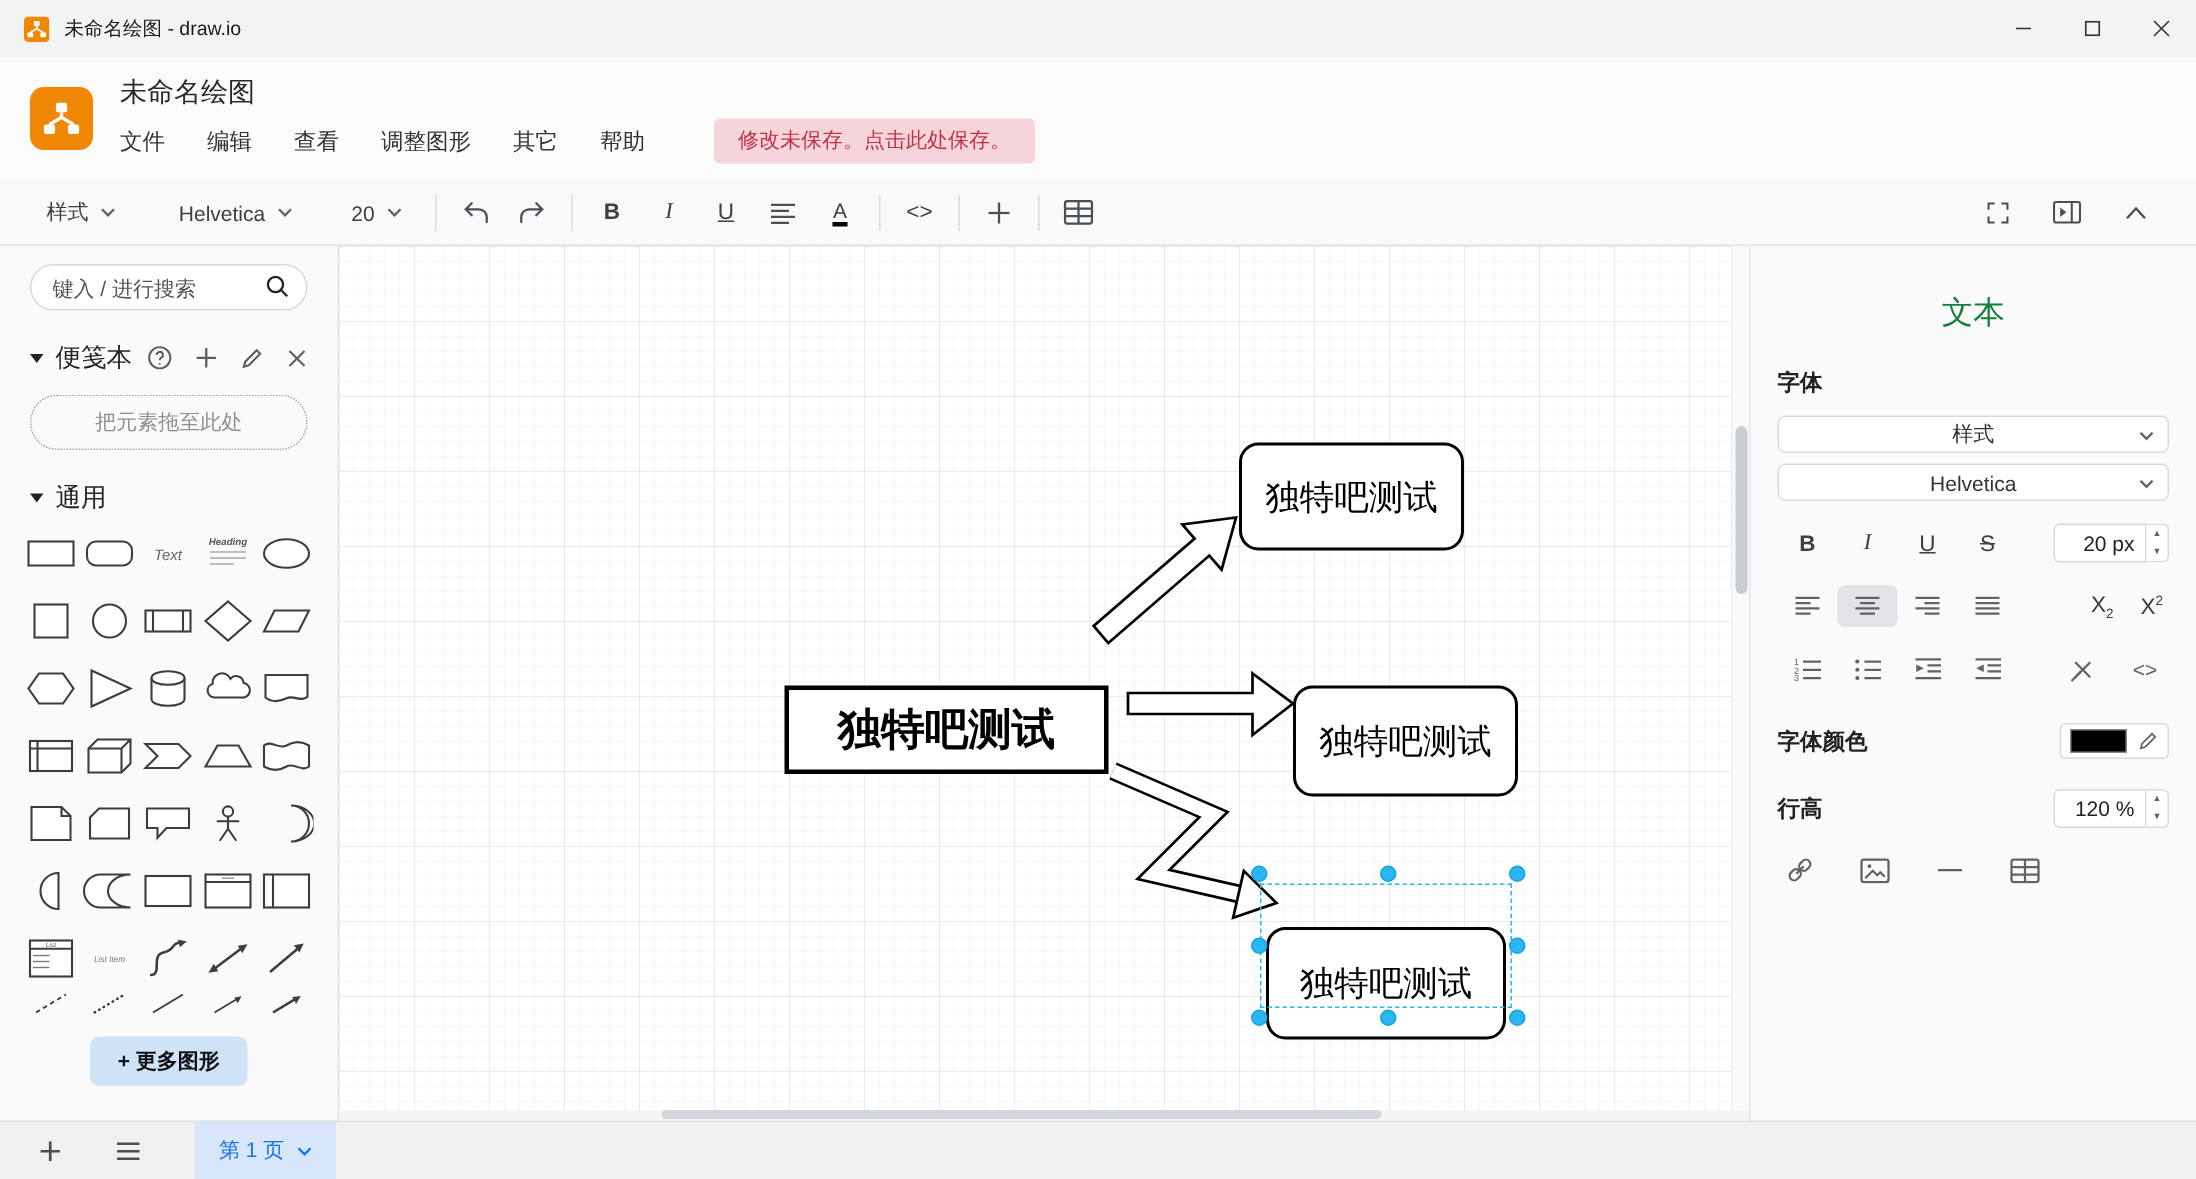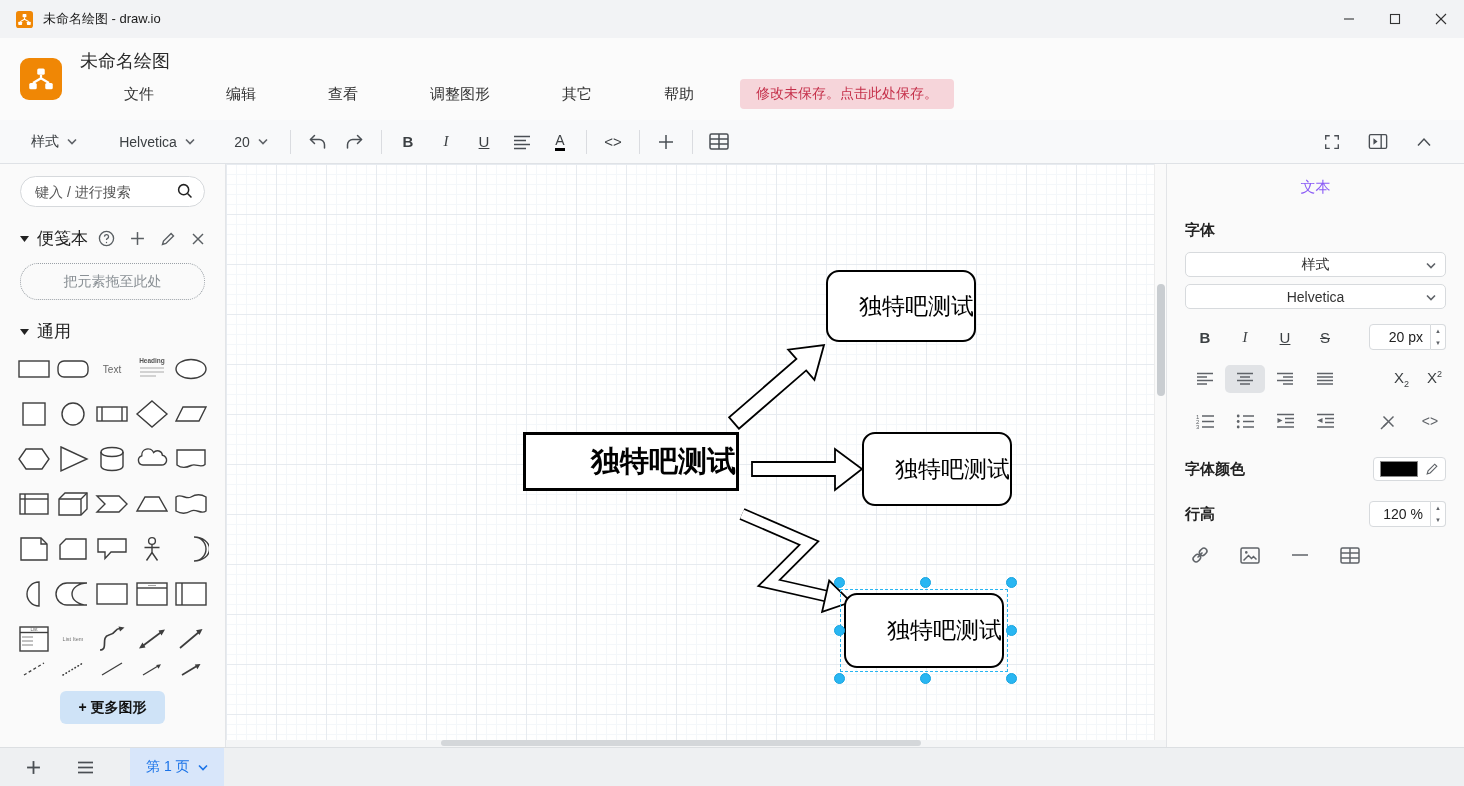--- a/index.html
+++ b/index.html
@@ -18,21 +18,21 @@
   .win-controls{margin-left:auto;display:flex;height:100%;}
   .win-btn{width:46px;height:100%;display:flex;align-items:center;justify-content:center;background:transparent;border:none;cursor:default;}
   .win-btn svg{stroke:#333;stroke-width:1.1;fill:none;}
 
   
   .header{height:82px;background:#fbfbfb;display:flex;align-items:center;flex:none;}
   .biglogo{width:42px;height:42px;border-radius:9px;background:var(--accent);margin:0 18px 0 20px;display:flex;align-items:center;justify-content:center;}
   .header-col{display:flex;flex-direction:column;gap:6px;}
   .doc-title{font-size:18px;color:#2a2a2a;}
   .menubar{display:flex;align-items:center;gap:28px;font-size:15px;}
-  .menu-item{color:#333;cursor:default;margin-left:44px;}
+  .menu-item{color:#333;cursor:default;}
   .save-notice{margin-left:18px;background:var(--notice-bg);color:var(--notice-text);font-size:14px;padding:6px 16px;border-radius:4px;}
 
   
   .toolbar{height:44px;background:#f8f9fa;border-bottom:1px solid #dfe2e6;display:flex;align-items:center;padding:0 16px;flex:none;}
   .tb-group{display:flex;align-items:center;gap:6px;}
   .tb-select{display:flex;align-items:center;justify-content:center;gap:8px;height:30px;padding:0 10px;border-radius:4px;color:#3c4043;font-size:14px;cursor:default;}
   .tb-btn{min-width:32px;height:32px;border:none;background:transparent;border-radius:4px;display:flex;align-items:center;justify-content:center;color:#3c4043;font-size:15px;cursor:default;}
   .tb-divider{width:1px;height:24px;background:#dadce0;margin:0 10px;}
   .chev{width:10px;height:7px;}
   .chev polyline{fill:none;stroke:#5f6368;stroke-width:1.6;}
@@ -52,46 +52,46 @@
   .search-wrap{margin:12px 20px 0 20px;position:relative;}
   .search-input{width:100%;height:31px;border:1px solid #d6d9dc;border-radius:16px;padding:0 34px 0 14px;font-size:14px;color:#333;background:#fff;outline:none;font-family:inherit;}
   .search-input::placeholder{color:#555;}
   .search-icon{position:absolute;right:11px;top:6px;}
   .section-head{display:flex;align-items:center;margin:20px 20px 0 20px;font-size:17px;color:#222;}
   .tri{width:9px;height:7px;margin-right:8px;}
   .sp-icons{margin-left:auto;display:flex;align-items:center;gap:15px;}
   .sp-icons svg{stroke:#5a5f63;fill:none;stroke-width:1.4;}
   .drop-area{margin:13px 20px 0 20px;height:37px;border:1.5px dotted #9aa0a6;border-radius:18px;display:flex;align-items:center;justify-content:center;color:#8a9095;font-size:14px;}
   .shape-grid{display:grid;grid-template-columns:repeat(5,1fr);row-gap:13px;margin:10px 14px 0 14px;}
-  .shape-cell{height:32px;display:flex;align-items:center;justify-content:center;cursor:default;}
+  .shape-cell{height:32px;display:flex;align-items:center;justify-content:center;cursor:default;font-style:italic;}
   .mini-grid{display:grid;grid-template-columns:repeat(5,1fr);margin:4px 14px 0 14px;}
   .mini-cell{height:20px;display:flex;align-items:center;justify-content:center;}
   .more-shapes{margin:12px auto 0 auto;background:#cfe3f7;border:none;border-radius:6px;height:33px;padding:0 18px;font-size:14px;font-weight:bold;color:#111;font-family:inherit;cursor:default;}
 
   
   .canvas-wrap{flex:1;position:relative;background:#f4f5f6;min-width:0;display:flex;flex-direction:column;}
   .canvas{position:relative;height:576px;margin-right:12px;background-color:#fff;overflow:hidden;
     background-image:
       linear-gradient(#e7ebf0 1px,transparent 1px),linear-gradient(90deg,#e7ebf0 1px,transparent 1px),
       linear-gradient(#f4f7fa 1px,transparent 1px),linear-gradient(90deg,#f4f7fa 1px,transparent 1px);
     background-size:50px 50px,50px 50px,10px 10px,10px 10px;}
-  .node{position:absolute;background:#fff;display:flex;align-items:center;justify-content:flex-end;color:#000;}
+  .node{position:absolute;background:#fff;display:flex;align-items:center;justify-content:center;color:#000;margin-top:25px;}
   .node.sharp{border:3px solid #000;font-weight:bold;font-size:29px;}
   .node.round{border:2px solid #000;border-radius:13px;font-size:23px;}
   .sel-outline{position:absolute;left:614px;top:425px;width:168px;height:83px;border:1px dashed var(--sel);pointer-events:none;}
   .hd{position:absolute;width:11px;height:11px;border-radius:50%;background:var(--sel);border:1px solid #17a4e0;}
   .arrows{position:absolute;left:0;top:0;pointer-events:none;}
   .vscroll{position:absolute;right:0;top:0;width:12px;height:576px;background:#fafafa;border-left:1px solid #ededed;}
   .vthumb{position:absolute;left:2px;top:120px;width:8px;height:112px;background:#c9cdd1;border-radius:4px;}
   .hscroll{height:7px;position:relative;}
   .hthumb{position:absolute;left:215px;top:0;width:480px;height:6px;background:#d4d7da;border-radius:3px;}
 
   
   .fpanel{width:298px;flex:none;background:#fafafa;border-left:1px solid #e3e5e8;padding:14px 18px 0 18px;overflow:hidden;}
-  .fp-title{text-align:center;font-size:15px;color:#8b5cf6;margin-bottom:24px;}
+  .fp-title{text-align:center;font-size:21px;color:#15803d;margin-bottom:24px;margin-top:16px;}
   .fp-label{font-weight:bold;font-size:15px;color:#222;margin-bottom:12px;}
   .fp-select{height:25px;background:#fff;border:1px solid #d7dadd;border-radius:5px;display:flex;align-items:center;justify-content:center;position:relative;font-size:14px;color:#333;margin-bottom:7px;cursor:default;}
   .fp-select .chev{position:absolute;right:9px;top:9px;}
   .fp-row{display:flex;align-items:center;margin-top:14px;}
   .fp-btn{width:40px;height:28px;border:none;background:transparent;border-radius:5px;display:flex;align-items:center;justify-content:center;font-size:15px;color:#3c4043;cursor:default;}
   .fp-btn.active{background:#e1e3e6;}
   .fp-btn svg{stroke:#5f6368;fill:none;stroke-width:1.5;}
   .spin{margin-left:auto;display:flex;align-items:stretch;height:26px;}
   .spin .val{width:62px;background:#fff;border:1px solid #d7dadd;border-radius:4px 0 0 4px;display:flex;align-items:center;justify-content:flex-end;padding-right:7px;font-size:14px;color:#222;}
   .spin .steps{width:15px;border:1px solid #d7dadd;border-left:none;border-radius:0 4px 4px 0;display:flex;flex-direction:column;background:#fff;}

